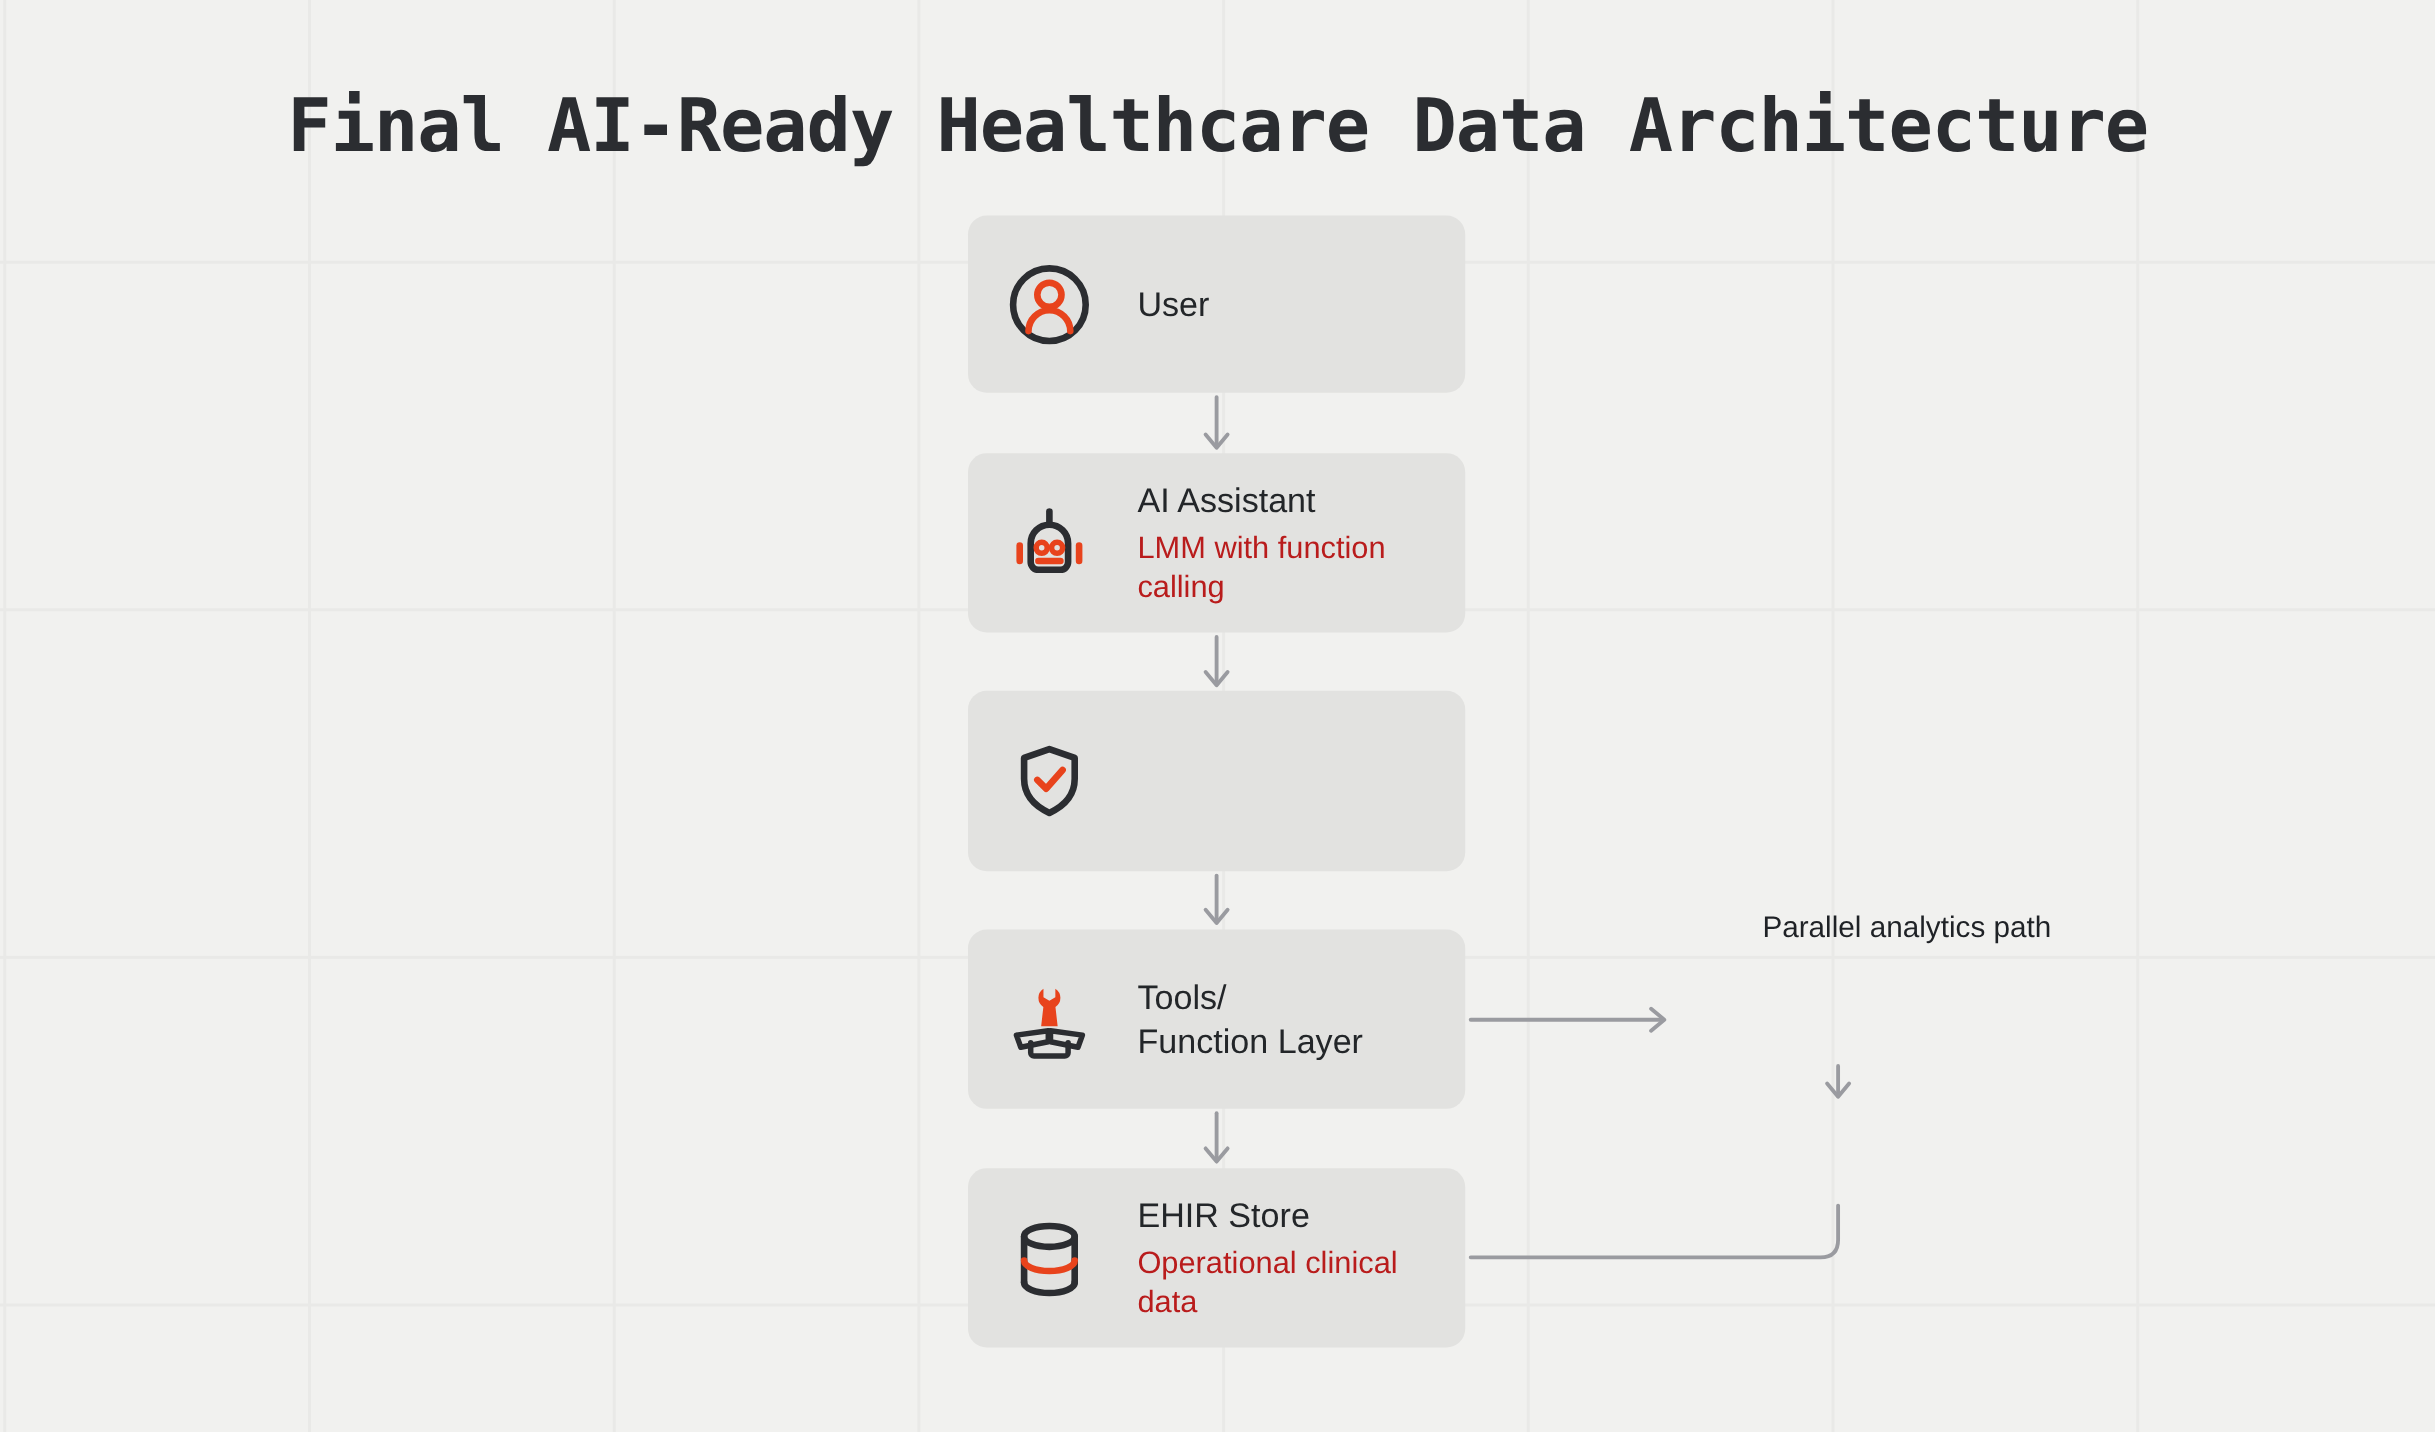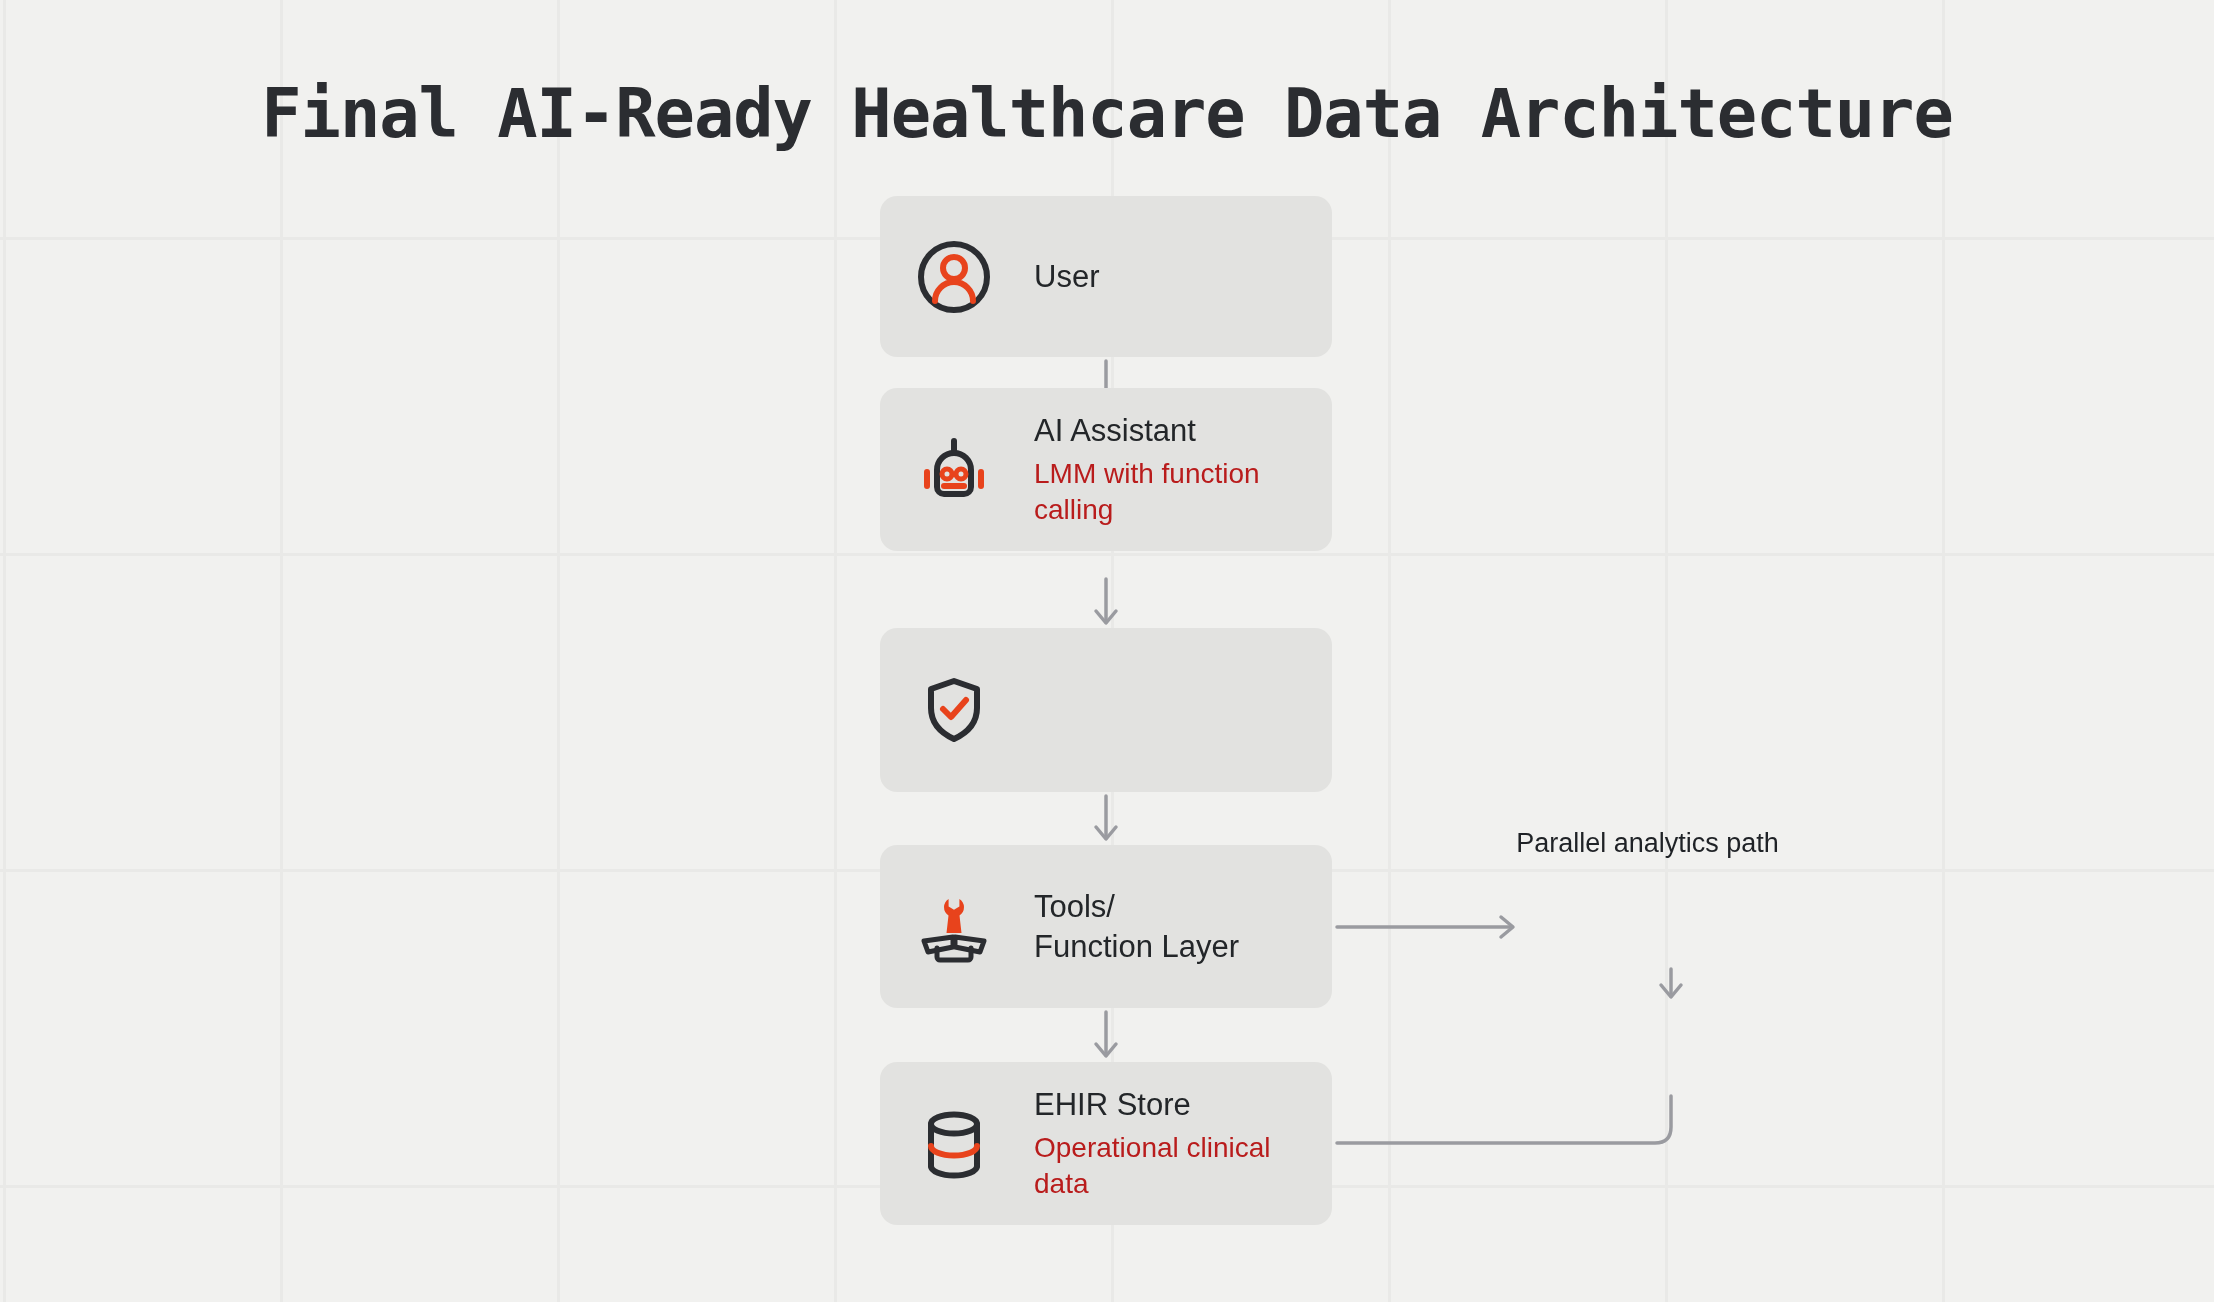--- a/index.html
+++ b/index.html
@@ -44,27 +44,27 @@
     font-size:28px;font-weight:400;color:#b91c1c;line-height:36px;
     margin-top:5px;white-space:pre-line;
   }
   .side-node{
     position:absolute;left:1525px;width:293px;
     background:#c9c9c7;border-radius:14px;
     display:flex;align-items:center;justify-content:center;
     font-size:31px;font-weight:500;color:#26282a;
   }
   .side-label{
-    position:absolute;left:1426px;top:828px;width:443px;
+    position:absolute;left:1512px;top:828px;width:443px;
     text-align:center;font-size:27px;font-weight:500;color:#1f2226;
   }
   .connectors{position:absolute;left:0;top:0;pointer-events:none;}
   
   #node-user{top:196px;height:161px;}
-  #node-ai{top:388px;height:163px;}
+  #node-ai{top:412px;height:163px;}
   #node-auth{top:628px;height:164px;}
   #node-tools{top:845px;height:163px;align-items:center;}
   #node-fhir{top:1062px;height:163px;}
   #side-ehir{top:873px;height:92px;}
   #side-warehouse{top:1003px;height:90px;}
 </style>
 </head>
 <body>
 
 <div class="canvas">

